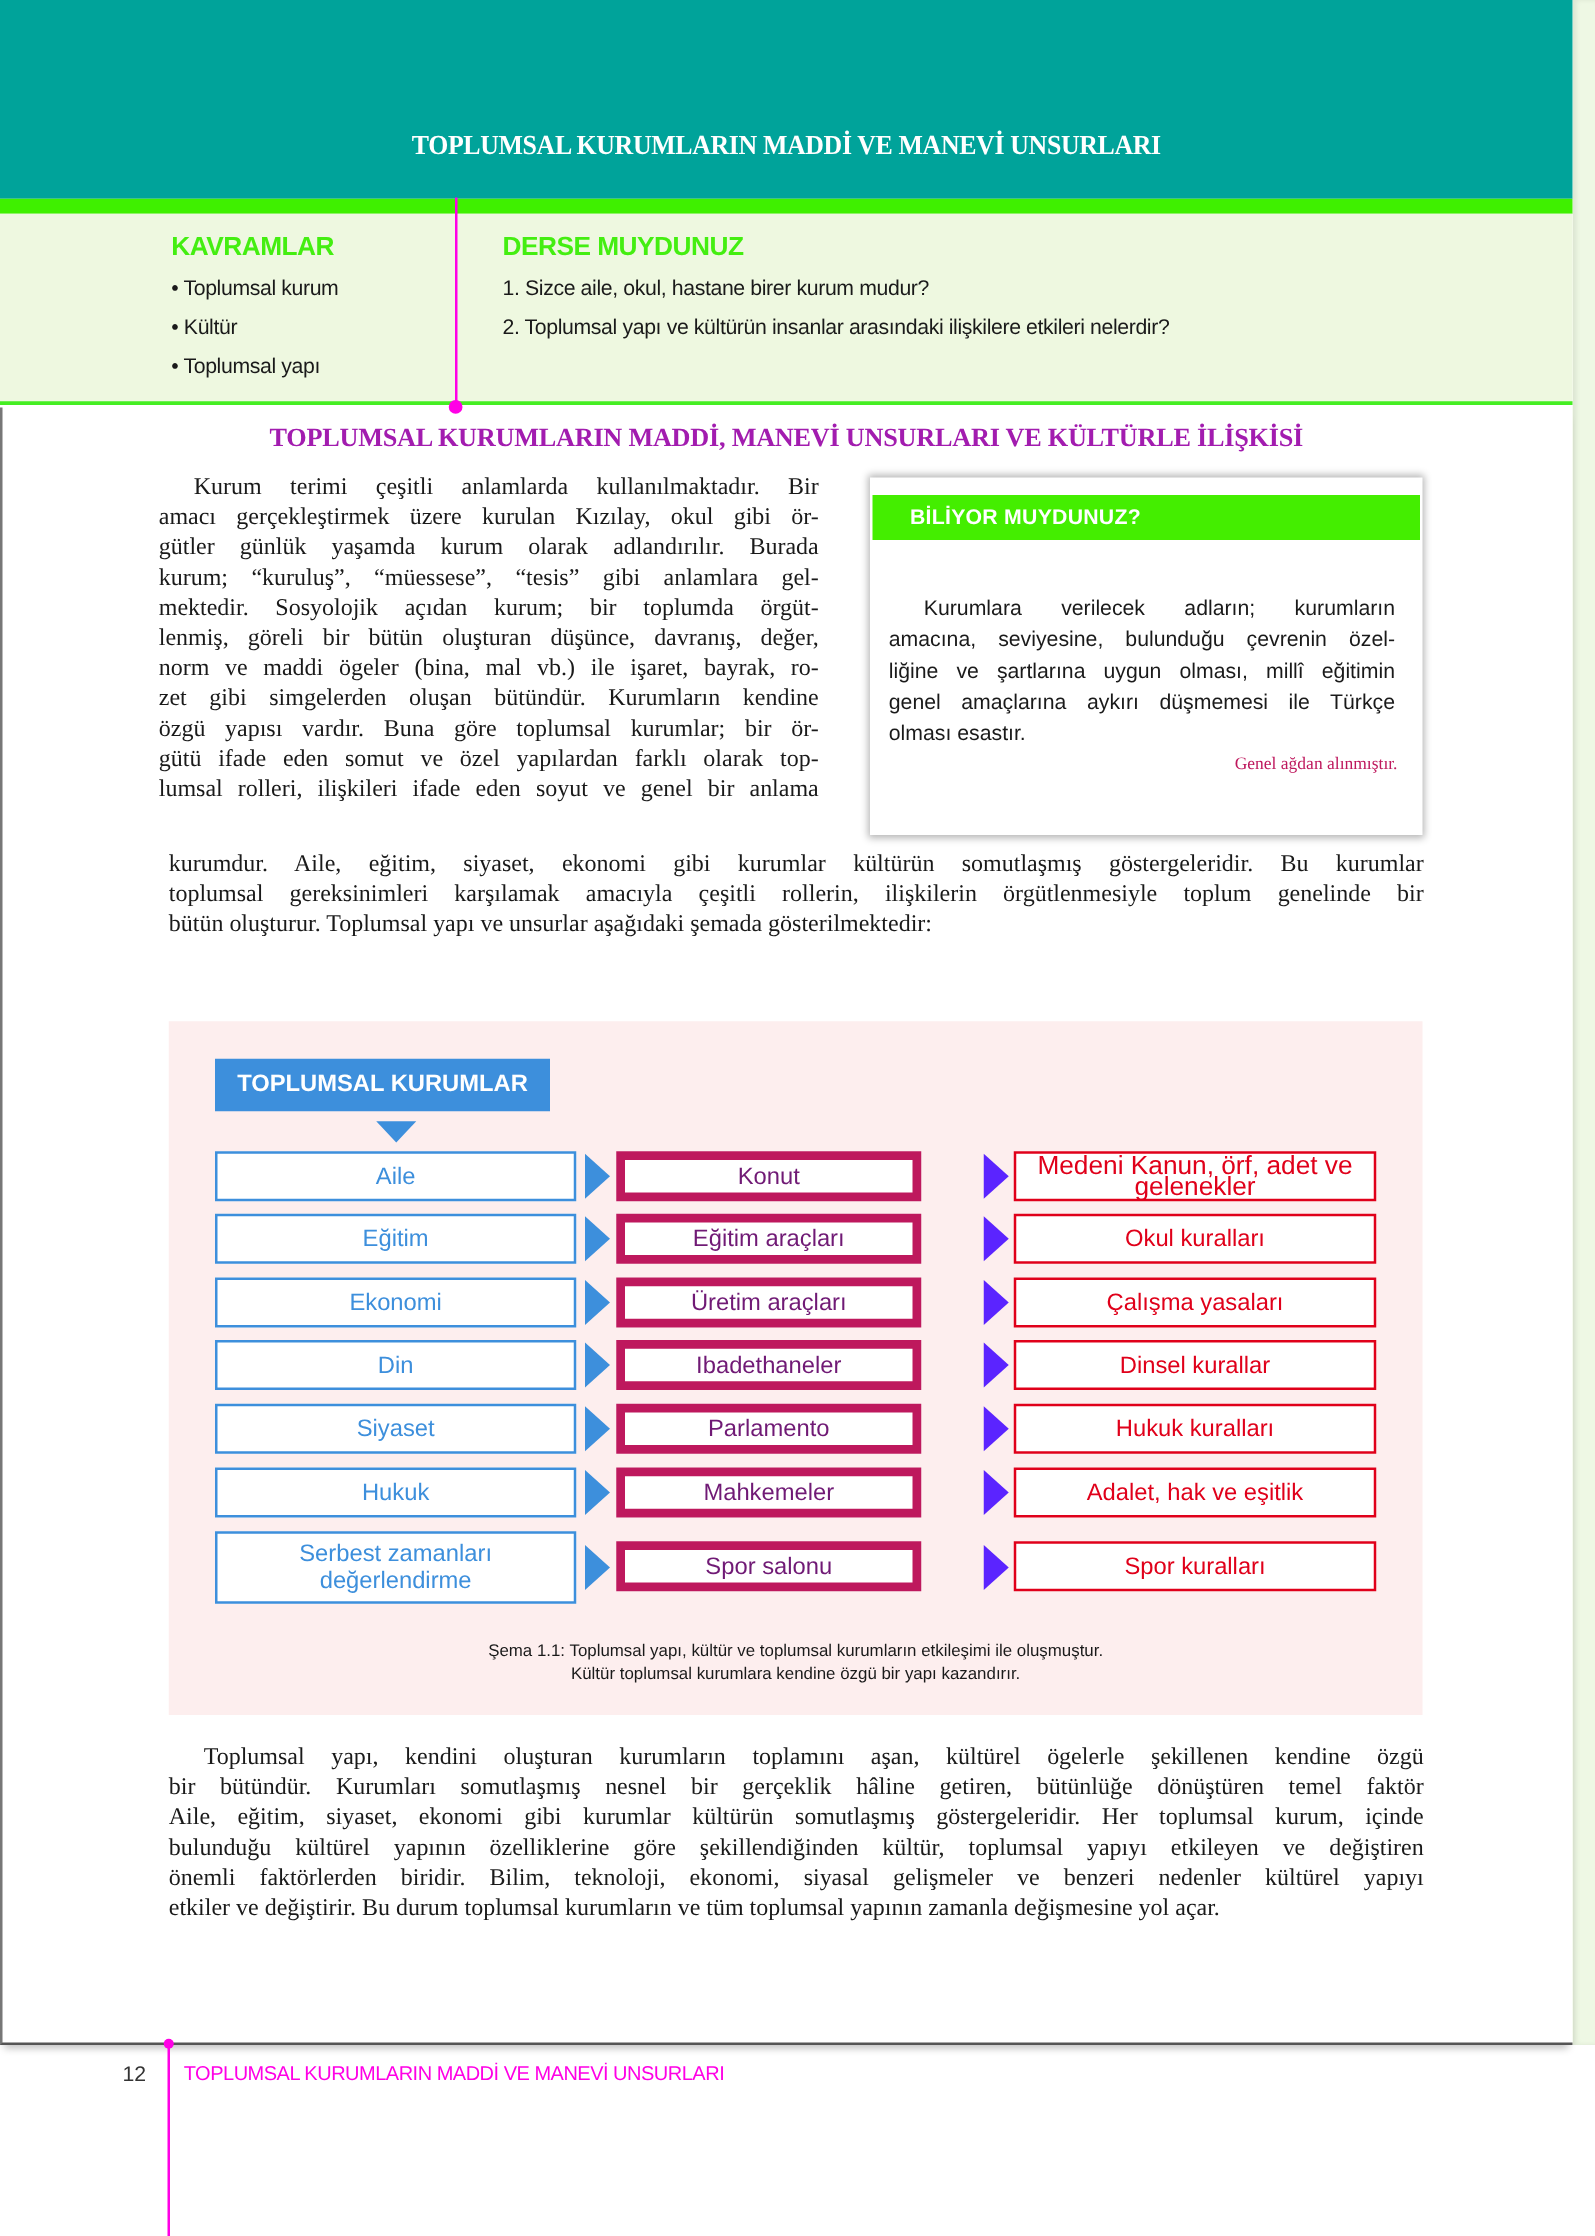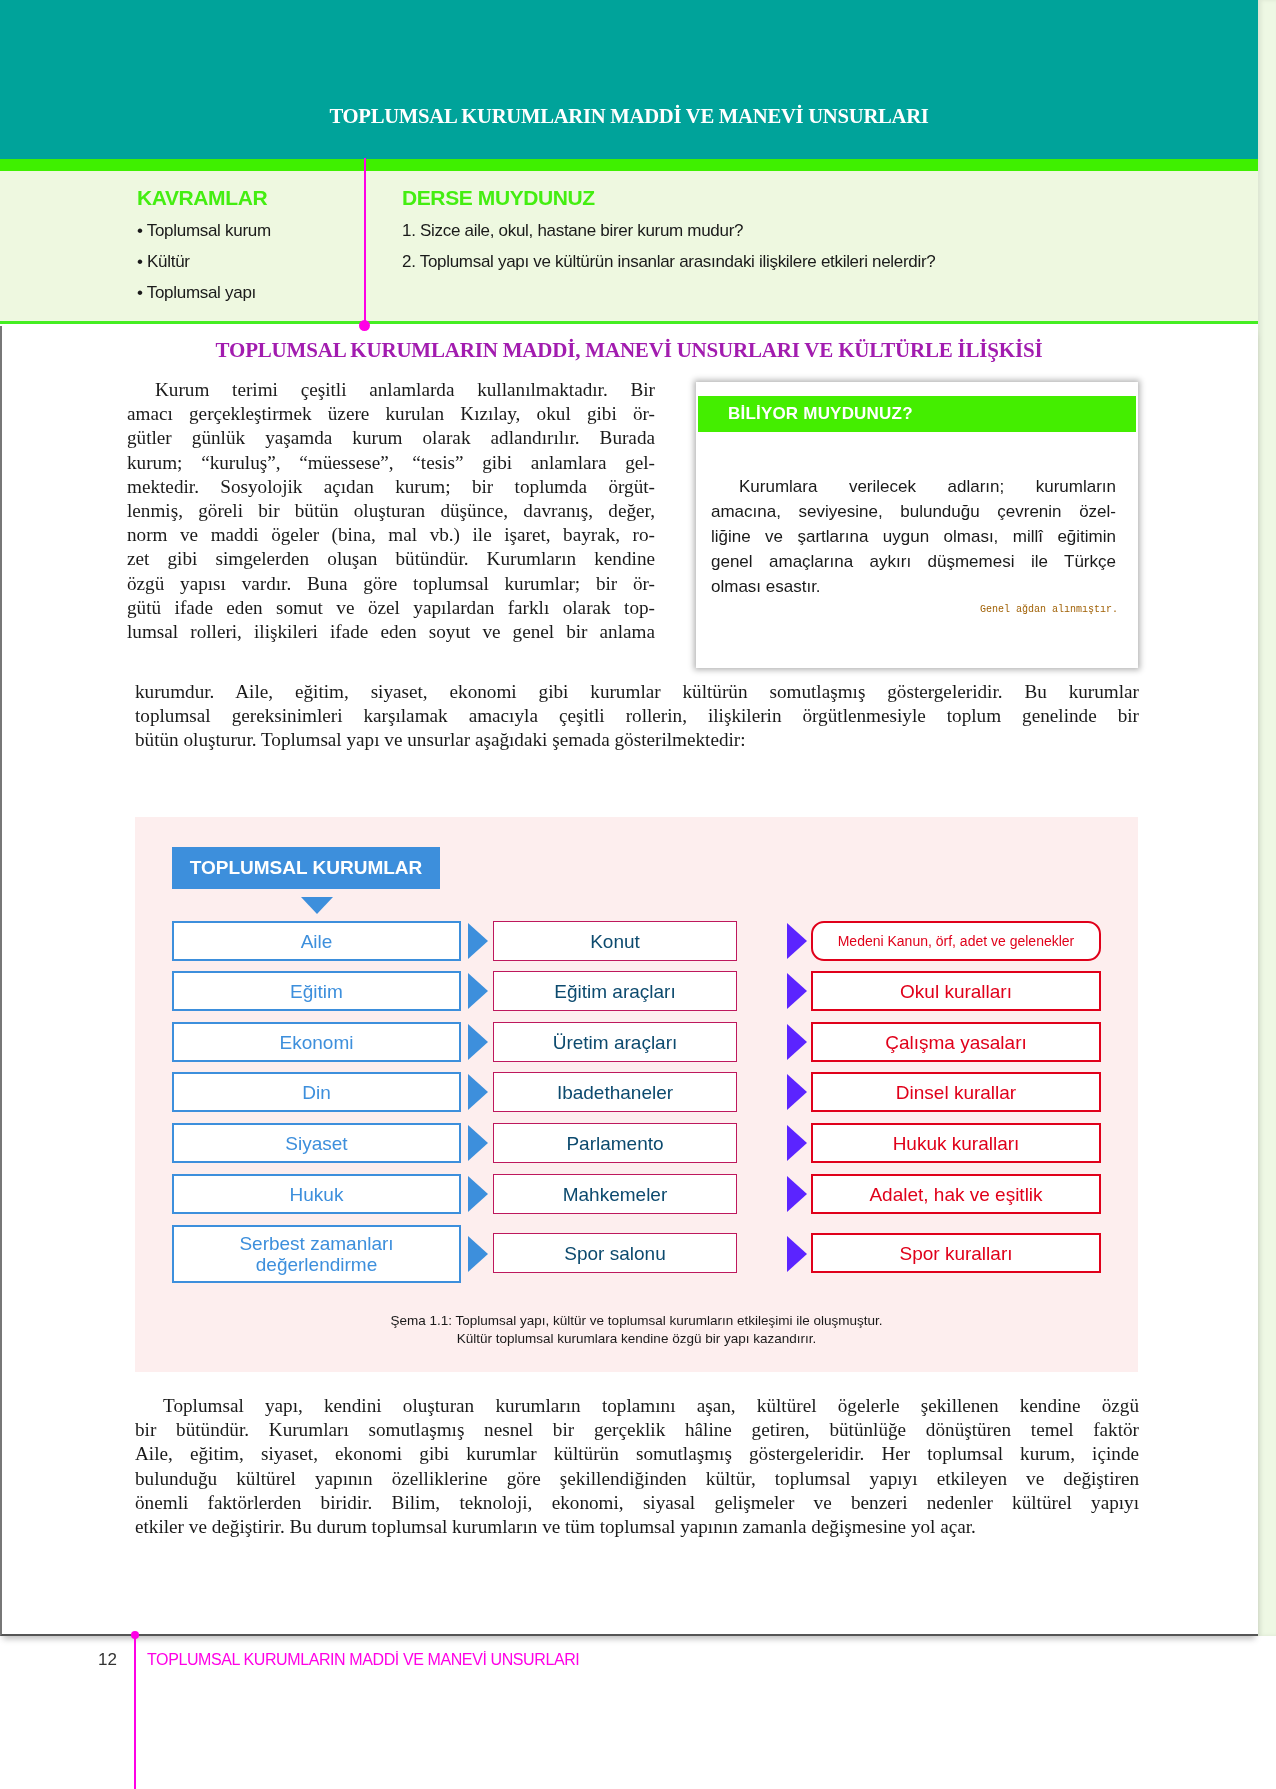--- a/index.html
+++ b/index.html
@@ -33,32 +33,32 @@
   .para .ln { display: block; text-align: justify; text-align-last: justify; white-space: nowrap; overflow: visible; }
   .para .ln.last { text-align-last: left; }
   .indent { display: inline-block; width: 28px; }
 
   .info-box { position: absolute; left: 696px; top: 382px; width: 442px; height: 286px; background: #fff; box-shadow: 0 0 6px 2px rgba(0,0,0,0.3); }
   .info-head { position: absolute; left: 2px; top: 14px; width: 438px; height: 36px; background: #44ee00; }
   .info-head-label { position: absolute; left: 30px; top: 8px; color: #fff; font-family: "Liberation Sans", sans-serif; font-weight: bold; font-size: 17px; letter-spacing: 0.2px; }
   .info-body { position: absolute; left: 15px; top: 92px; width: 405px; font-family: "Liberation Sans", sans-serif; font-size: 17px; line-height: 25px; color: #1a1a1a; }
   .info-body .ln { display: block; text-align: justify; text-align-last: justify; white-space: nowrap; }
   .info-body .ln.last { text-align-last: left; }
-  .info-source { position: absolute; right: 20px; top: 222px; font-family: Liberation Mono, monospace; font-size: 10px; color: #a16207; }
+  .info-source { position: absolute; right: 20px; top: 222px; font-family: Liberation Serif, serif; font-size: 14px; color: #be185d; }
 
   .diagram { position: absolute; left: 135px; top: 817px; width: 1003px; height: 555px; background: #fdeeee; }
   .diag-head { position: absolute; left: 37px; top: 30px; width: 268px; height: 42px; background: #3d8fdc; color: #fff; font-family: "Liberation Sans", sans-serif; font-weight: bold; font-size: 19px; text-align: center; line-height: 42px; }
   .diag-down { position: absolute; left: 166px; top: 80px; width: 0; height: 0; border-left: 16px solid transparent; border-right: 16px solid transparent; border-top: 17px solid #3d8fdc; }
 
   .row { position: absolute; left: 0; width: 1003px; }
   .box { position: absolute; background: #fff; font-family: "Liberation Sans", sans-serif; font-size: 19px; text-align: center; display: flex; align-items: center; justify-content: center; line-height: 21px; }
   .box.c1 { left: 37px; width: 289px; border: 2px solid #3d8fdc; color: #3d8fdc; }
-  .box.c2 { left: 358px; width: 244px; border: 1px solid #be185d; color: #0c4a6e; }
+  .box.c2 { left: 358px; width: 244px; border: 7px solid #be185d; color: #701a75; }
   .box.c3 { left: 676px; width: 290px; border: 2px solid #e0001a; color: #e0001a; }
-  .box.c3.small { font-size: 14px; line-height: 17px; border-radius: 13px; }
+  .box.c3.small { font-size: 21px; line-height: 17px; }
   .arr { position: absolute; width: 0; height: 0; border-top: 18px solid transparent; border-bottom: 18px solid transparent; }
   .arr.a1 { left: 333px; border-left: 20px solid #3d8fdc; }
   .arr.a2 { left: 652px; border-left: 20px solid #5b24ff; }
 
   .diag-caption { position: absolute; left: 0; top: 495px; width: 1003px; text-align: center; font-family: "Liberation Sans", sans-serif; font-size: 13.5px; line-height: 18px; color: #1a1a1a; }
 
   .footer-line { position: absolute; left: 134px; top: 1634px; width: 2px; height: 155px; background: #ff00e6; }
   .footer-dot { position: absolute; left: 131px; top: 1631px; width: 8px; height: 8px; border-radius: 50%; background: #ff00e6; }
   .page-num { position: absolute; left: 98px; top: 1650px; font-family: "Liberation Sans", sans-serif; font-size: 17px; color: #333; }
   .footer-title { position: absolute; left: 147px; top: 1651px; font-family: "Liberation Sans", sans-serif; font-size: 16px; color: #ff00e6; letter-spacing: -0.4px; }

